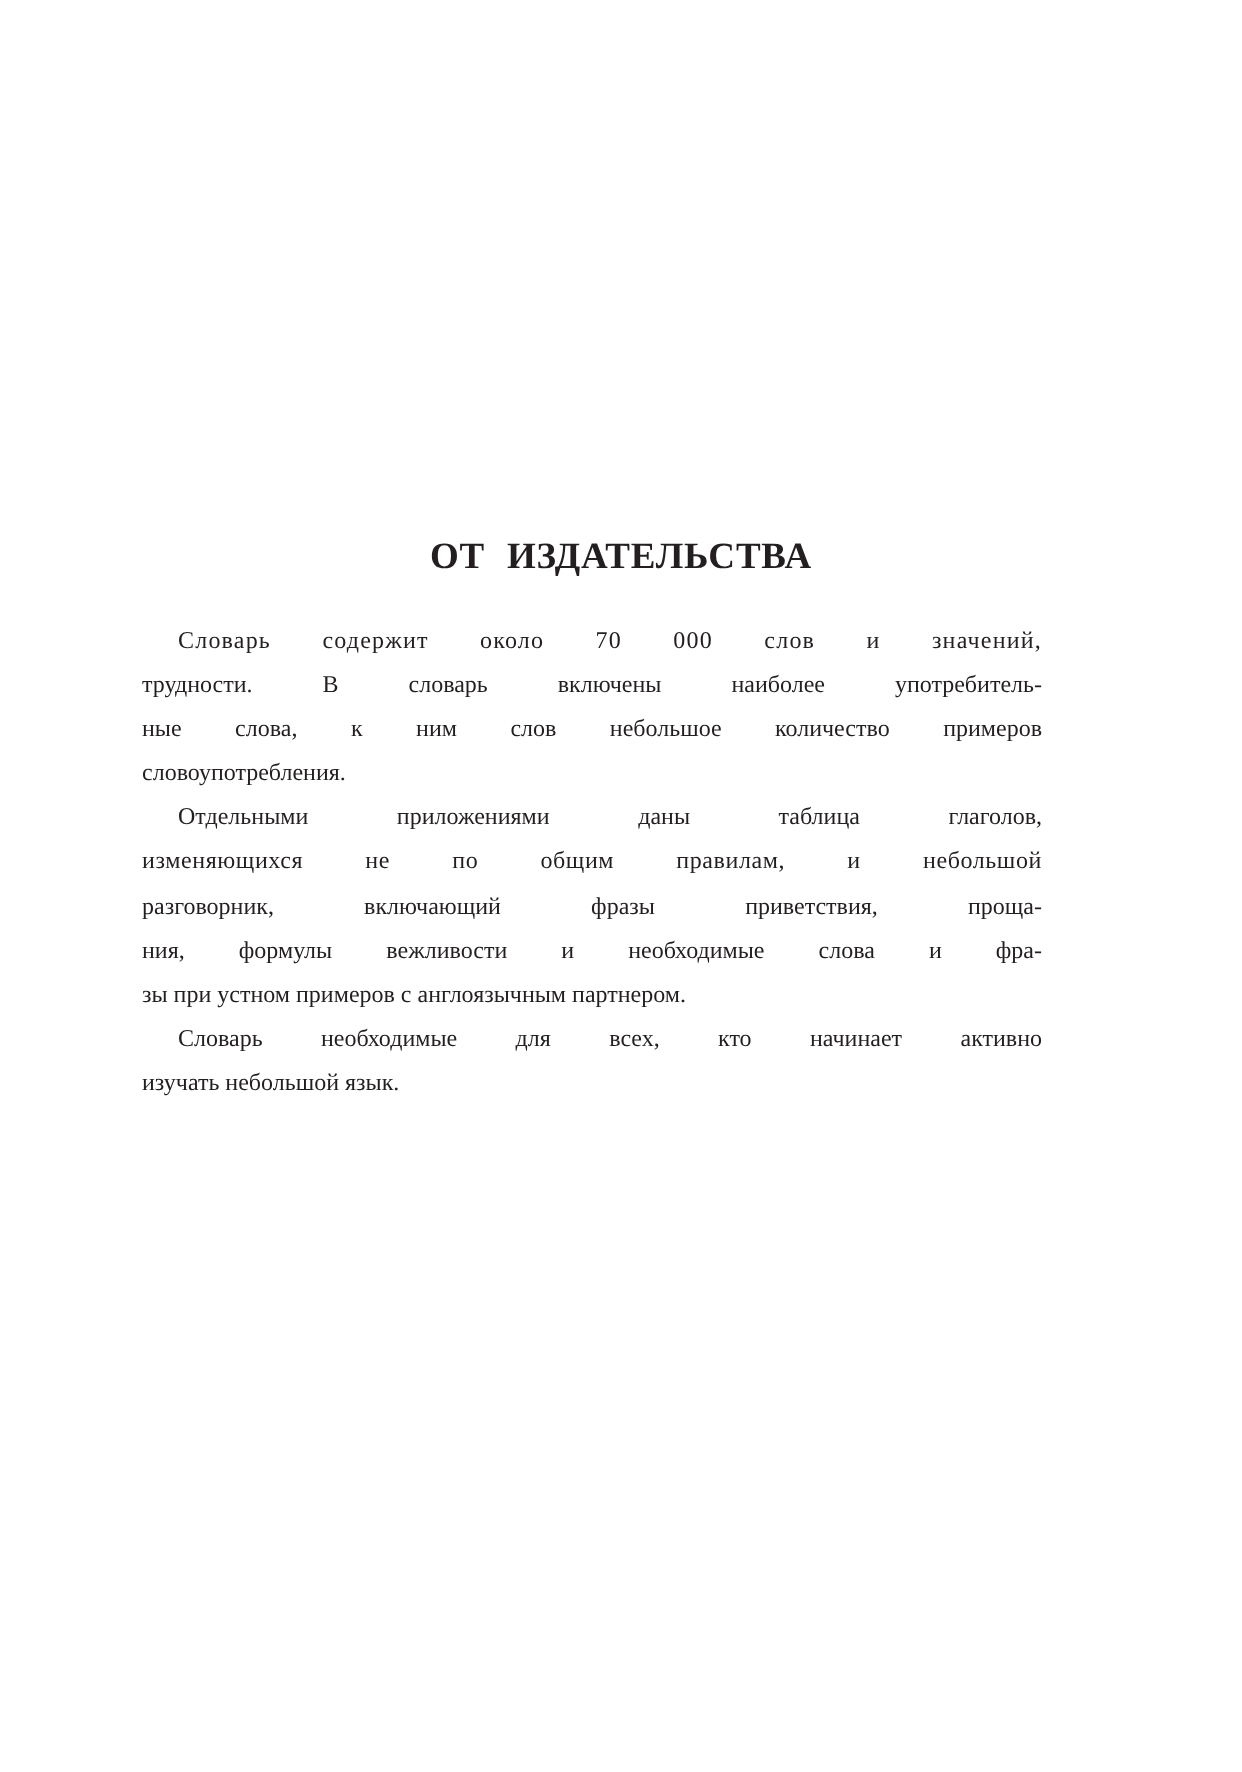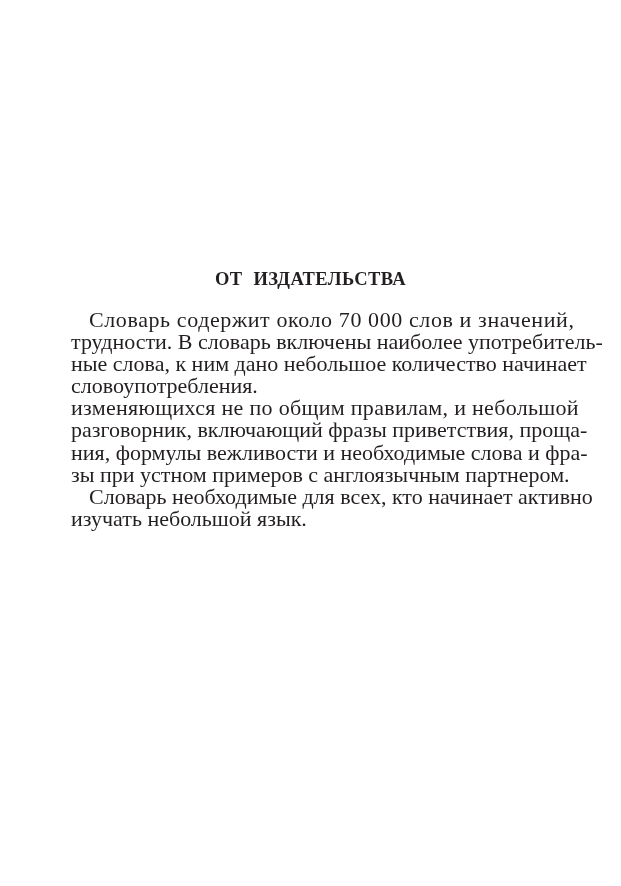--- a/index.html
+++ b/index.html
@@ -32,21 +32,21 @@
       letter-spacing: 0.4px;
       word-spacing: 6px;
       line-height: 22px;
       margin: 0;
     }
     .body-text {
       position: absolute;
       top: 309px;
       left: 71px;
       width: 450px;
-      font-size: 22px;
+      font-size: 12px;
       line-height: 22.1px;
     }
     .line {
       display: block;
       white-space: nowrap;
       text-align: justify;
       text-align-last: justify;
     }
     .line.last {
       text-align-last: left;
@@ -60,24 +60,25 @@
 </head>
 <body>
 
 <div class="page">
   <h1 class="title">ОТ ИЗДАТЕЛЬСТВА</h1>
 
   <div class="body-text">
     <div>
       <span class="line indent ls-wide">Словарь содержит около 70 000 слов и значений,</span>
       <span class="line">трудности. В словарь включены наиболее употребитель-</span>
-      <span class="line">ные слова, к ним дано небольшое количество начинает</span>
+      <span class="line">ные слова, к ним слов небольшое количество примеров</span>
       <span class="line last">словоупотребления.</span>
     </div>
     <div>
+      <span class="line indent">Отдельными приложениями даны таблица глаголов,</span>
       <span class="line ls-mid">изменяющихся не по общим правилам, и небольшой</span>
       <span class="line">разговорник, включающий фразы приветствия, проща-</span>
       <span class="line">ния, формулы вежливости  и необходимые слова и фра-</span>
       <span class="line last">зы при устном примеров с англоязычным партнером.</span>
     </div>
     <div>
       <span class="line indent">Словарь необходимые для всех, кто начинает активно</span>
       <span class="line last">изучать небольшой язык.</span>
     </div>
   </div>

